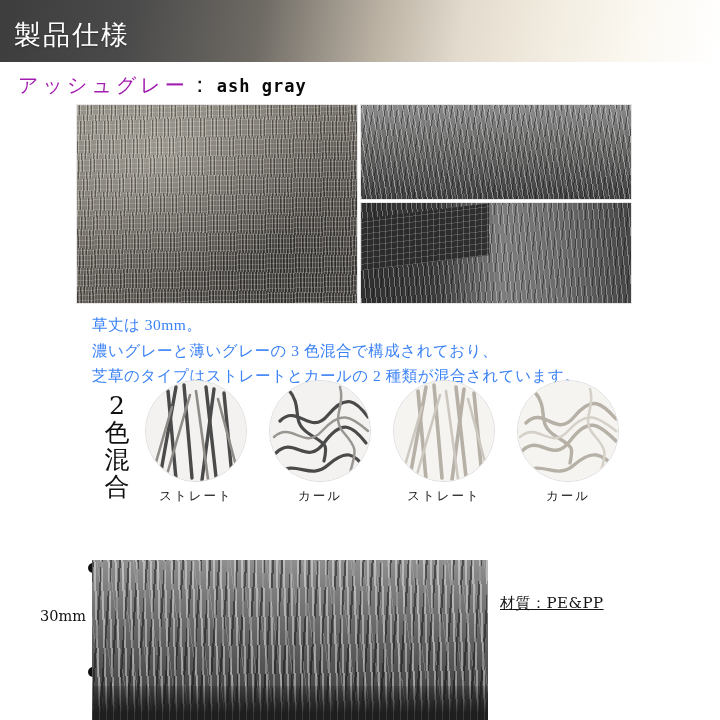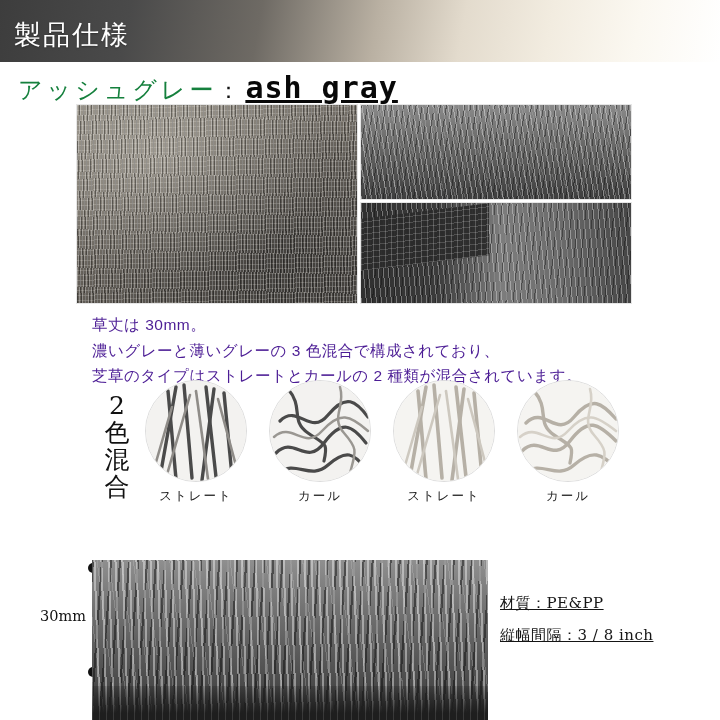--- a/index.html
+++ b/index.html
@@ -47,39 +47,38 @@
   
   .color-title {
     position: absolute;
     left: 18px;
     top: 70px;
     display: flex;
     align-items: baseline;
     white-space: nowrap;
   }
   .color-title .jp {
-    font-size: 24px;
+    font-size: 20px;
     letter-spacing: 4px;
     font-family: Liberation Sans, sans-serif;
-    color: #15803d;
+    color: #a21caf;
   }
   .color-title .sep {
     font-size: 22px;
     color: #111;
     margin: 0 2px 0 0;
     font-family: "DejaVu Serif", serif;
   }
   .color-title .en {
-    font-size: 30px;
+    font-size: 17px;
     font-weight: bold;
     letter-spacing: 1px;
     font-family: "DejaVu Sans Mono", monospace;
     color: #080808;
     margin-left: 4px;
-    text-decoration: underline;
   }
 
   
   .photo-grid {
     position: absolute;
     left: 76px;
     top: 104px;
     width: 556px;
     height: 200px;
   }
@@ -132,22 +131,22 @@
     opacity: .95;
   }
 
   
   .desc {
     position: absolute;
     left: 92px;
     top: 312px;
     font-size: 15.5px;
     line-height: 1.65;
-    font-family: Liberation Sans, sans-serif;
-    color: #4c1d95;
+    font-family: Liberation Serif, serif;
+    color: #3b82f6;
     letter-spacing: .5px;
   }
 
   
   .mix-label {
     position: absolute;
     left: 96px;
     top: 392px;
     width: 42px;
     font-size: 25px;
@@ -395,14 +394,13 @@
   <div class="mtext">30mm</div>
 </div>
 
 <div class="bottom-photo">
   <div class="blades"></div>
   <div class="base"></div>
 </div>
 
 <div class="specs">
   <div>材質：PE&amp;PP</div>
-  <div>縦幅間隔：3 / 8 inch</div>
 </div>
 
 </body></html>

